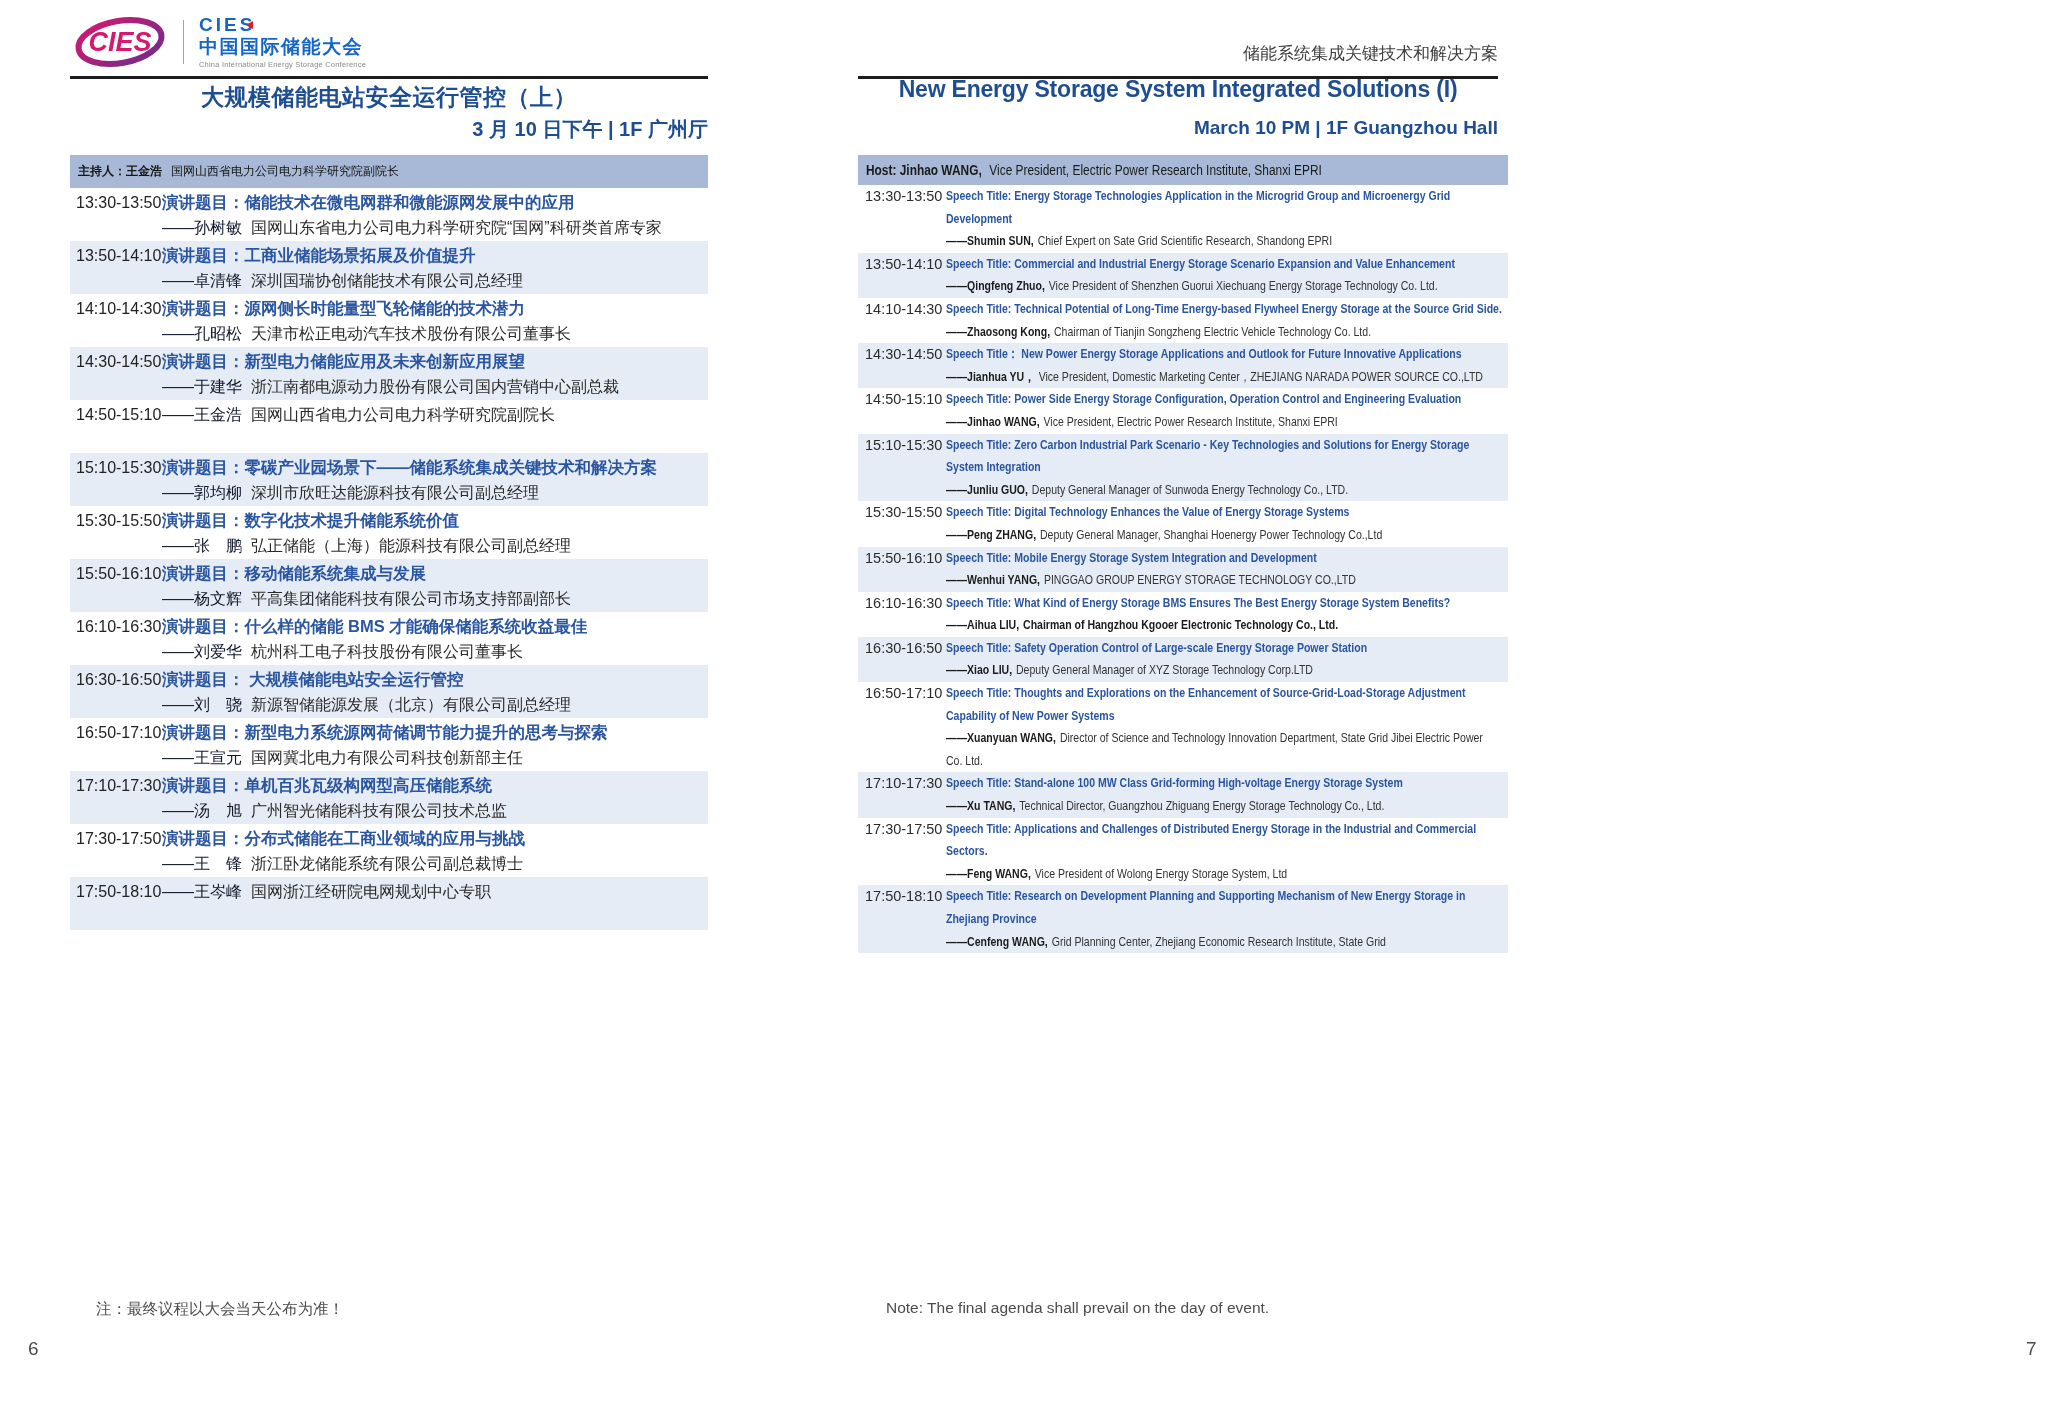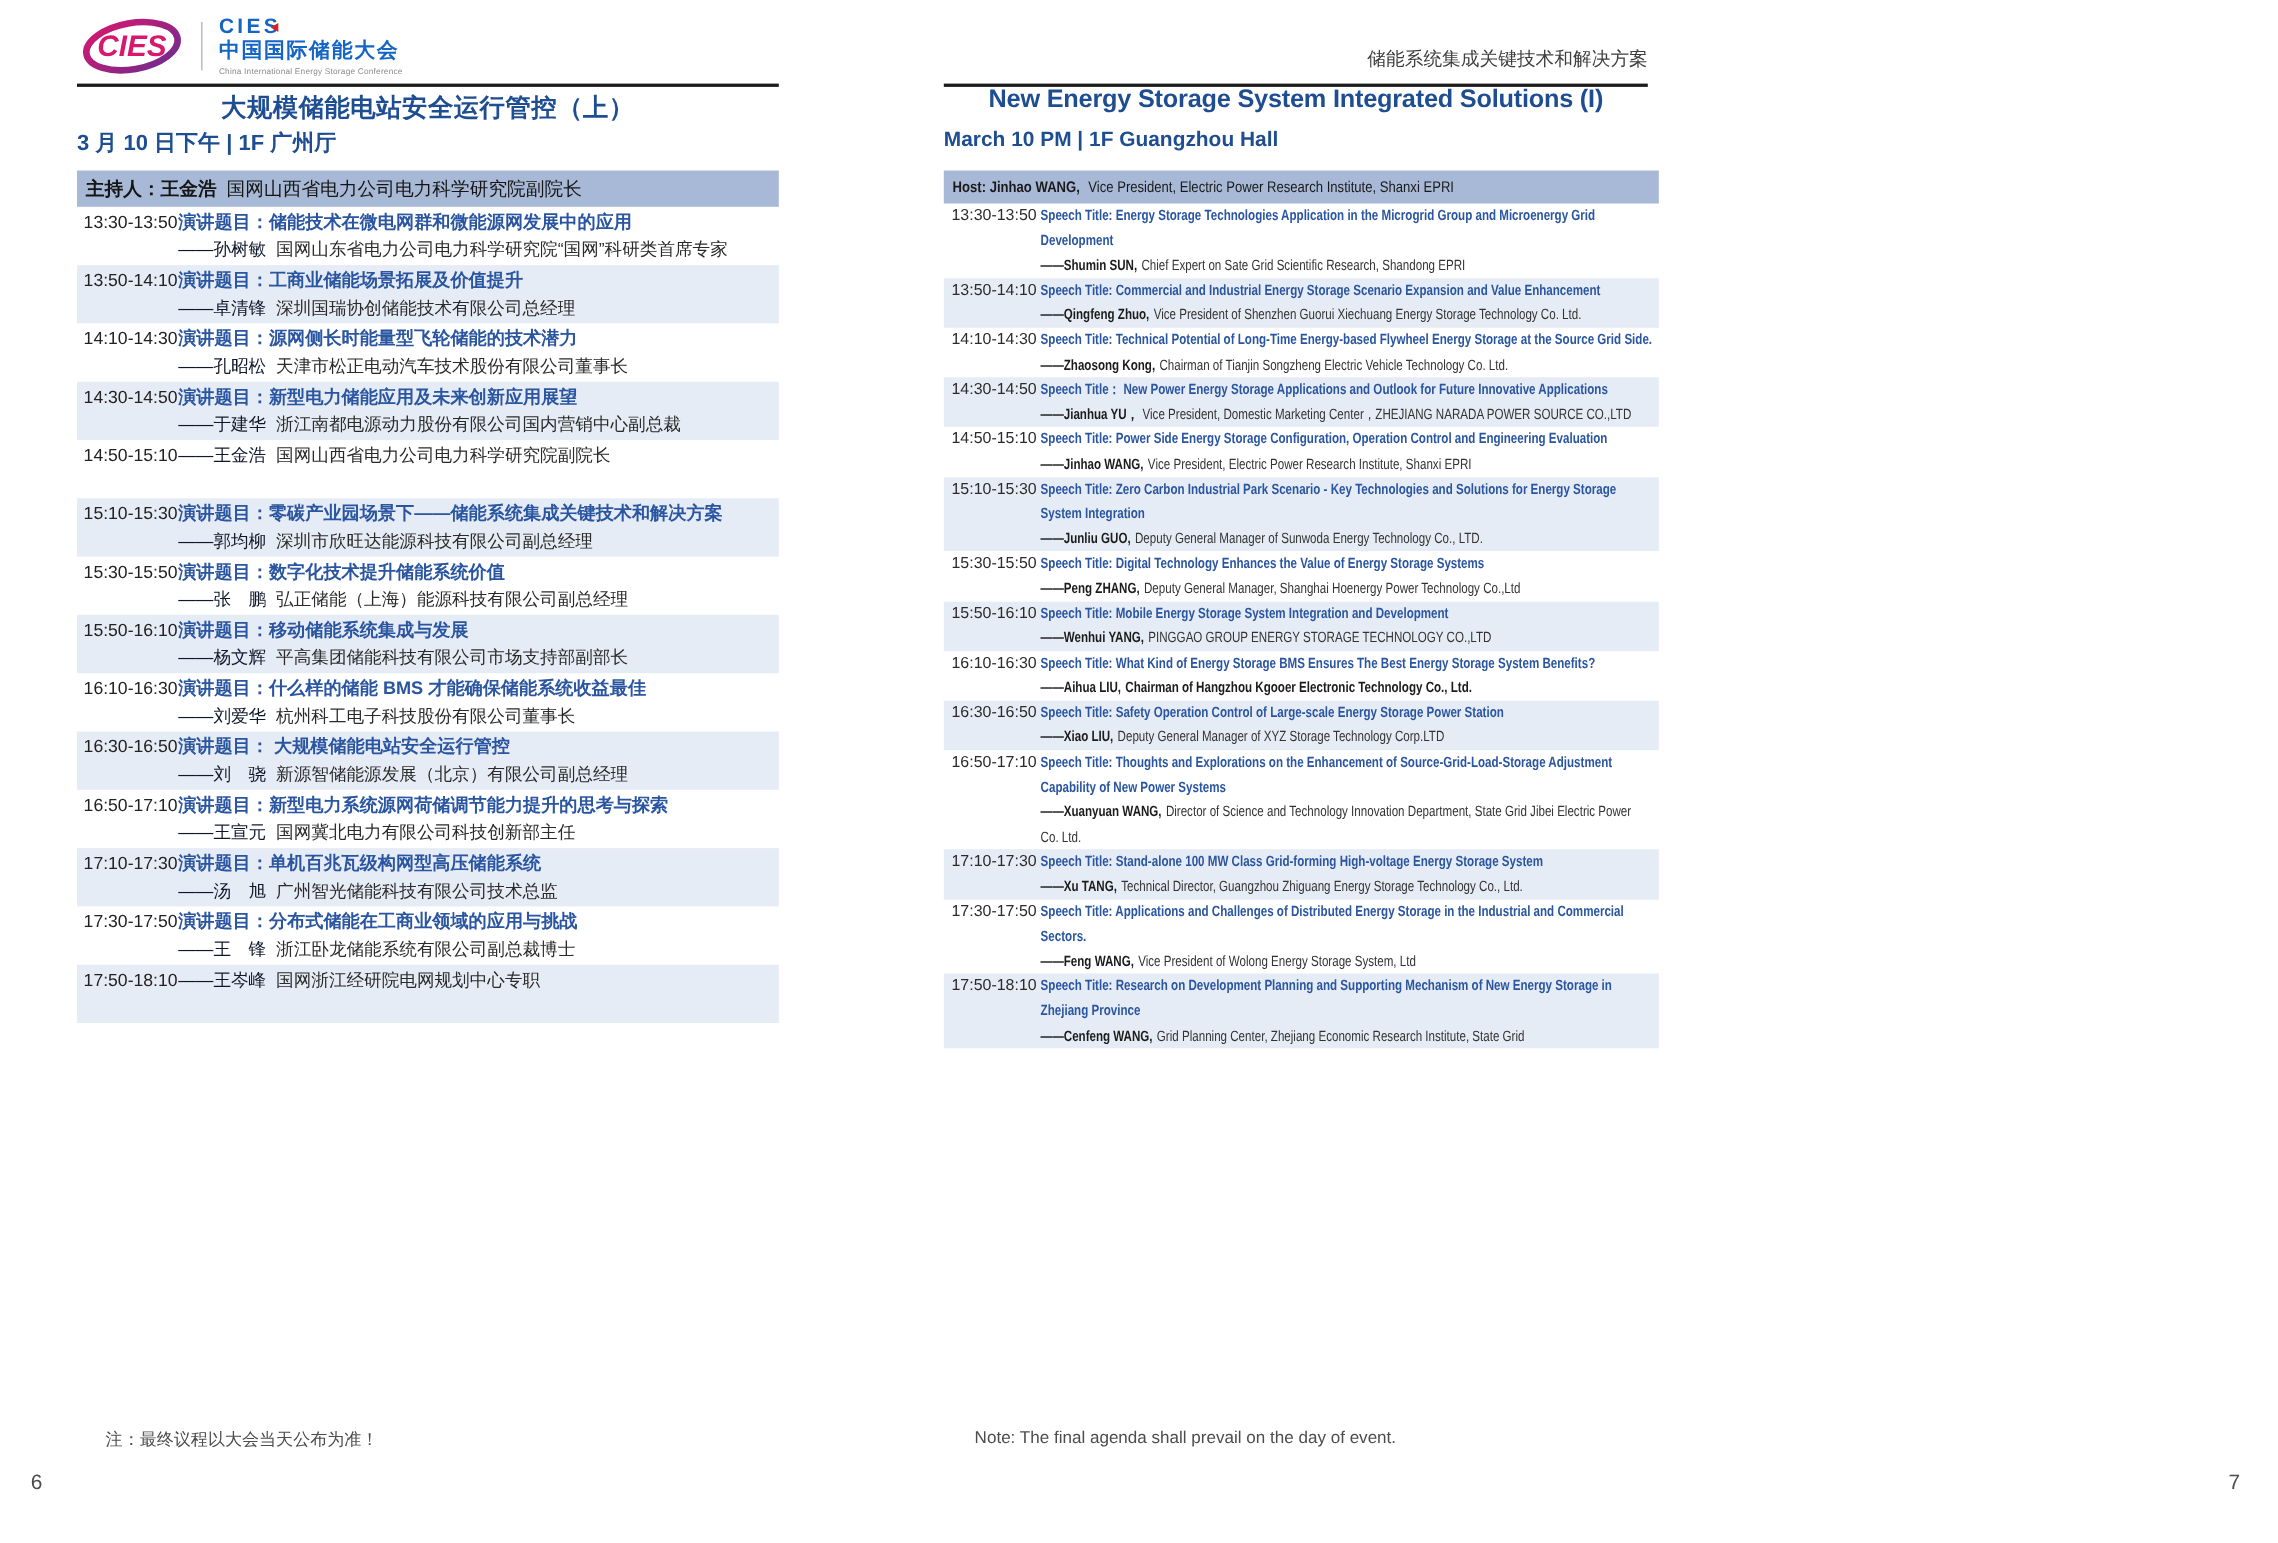--- a/index.html
+++ b/index.html
@@ -22,31 +22,31 @@
     border-right:7px solid var(--logo-red,#e02020); }
   .logo-cn { font-size:19px; font-weight:bold; color:var(--logo-blue,#1565c5); letter-spacing:1.5px; margin-top:2px; }
   .logo-en { font-size:7.5px; color:#8a8a8a; margin-top:3px; letter-spacing:0.2px; }
   .logo-mark-svg { display:block; }
 
   
   .hdr-right { position:absolute; left:858px; top:42px; width:640px; text-align:right; font-size:17px; color:#3d3d3d; }
   .title { position:absolute; text-align:center; font-weight:bold; color:var(--heading-blue,#1e4e91); }
   .title.cn  { left:70px;  top:82px;  width:638px; font-size:23px; letter-spacing:0.5px; }
   .title.en  { left:858px; top:76px;  width:640px; font-size:23px; letter-spacing:-0.2px; }
-  .subtitle  { position:absolute; text-align:left; font-weight:bold; color:var(--heading-blue,#1e4e91); }
+  .subtitle  { position:absolute; text-align:right; font-weight:bold; color:var(--heading-blue,#1e4e91); }
   .subtitle.cn { left:70px;  top:116px; width:638px; font-size:20px; }
   .subtitle.en { left:858px; top:117px; width:640px; font-size:19px; }
 
   
   .table { position:absolute; top:155px; }
   .table.l { left:70px;  width:638px; }
   .table.r { left:858px; width:650px; }
 
   .host-row { background:var(--host-bar,#a7b9d6); display:flex; align-items:center; }
-  .table.l .host-row { height:33px; font-size:17px; padding-left:8px; color:#151515;font-family:Liberation Mono, monospace; }
+  .table.l .host-row { height:33px; font-size:12px; padding-left:8px; color:#151515;font-family:Liberation Mono, monospace; }
   .table.r .host-row { height:30px; font-size:14px;  padding-left:8px; color:#1a1a1a; }
   .host-name { font-weight:bold; margin-right:9px; white-space:nowrap; }
   .host-desc { white-space:nowrap; }
   .table.r .host-row .host-wrap { transform:scaleX(0.85); transform-origin:0 50%; display:flex; white-space:nowrap; }
 
   .session-row { display:flex; }
   .session-row.shaded { background:var(--row-shade,#e6ecf5); }
 
   
   .table.l .time { width:92px; flex-shrink:0; padding:2px 0 0 6px; font-size:16px; color:#222; line-height:25px; box-sizing:border-box; }

